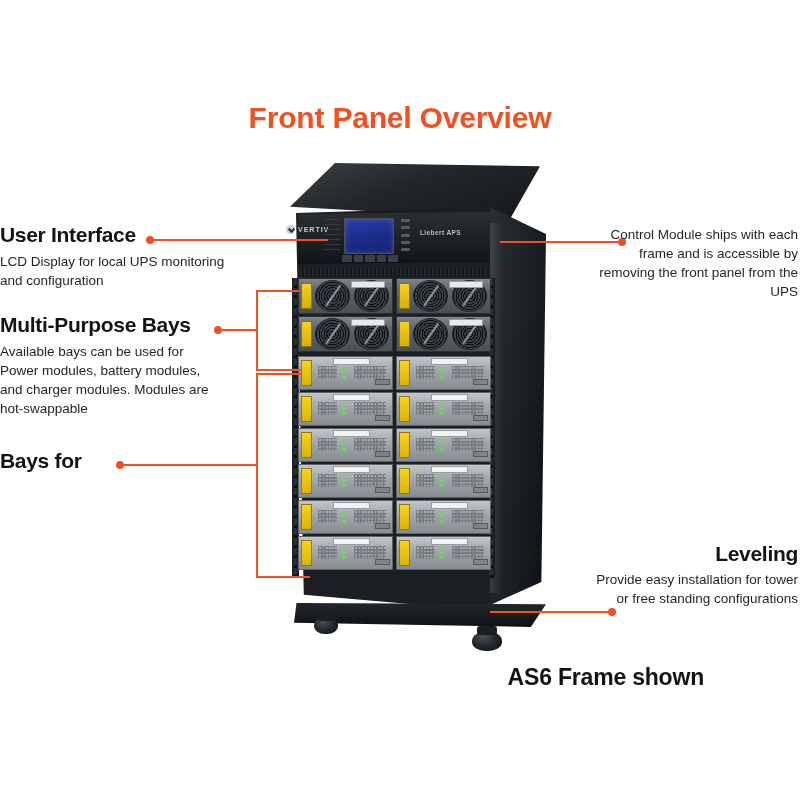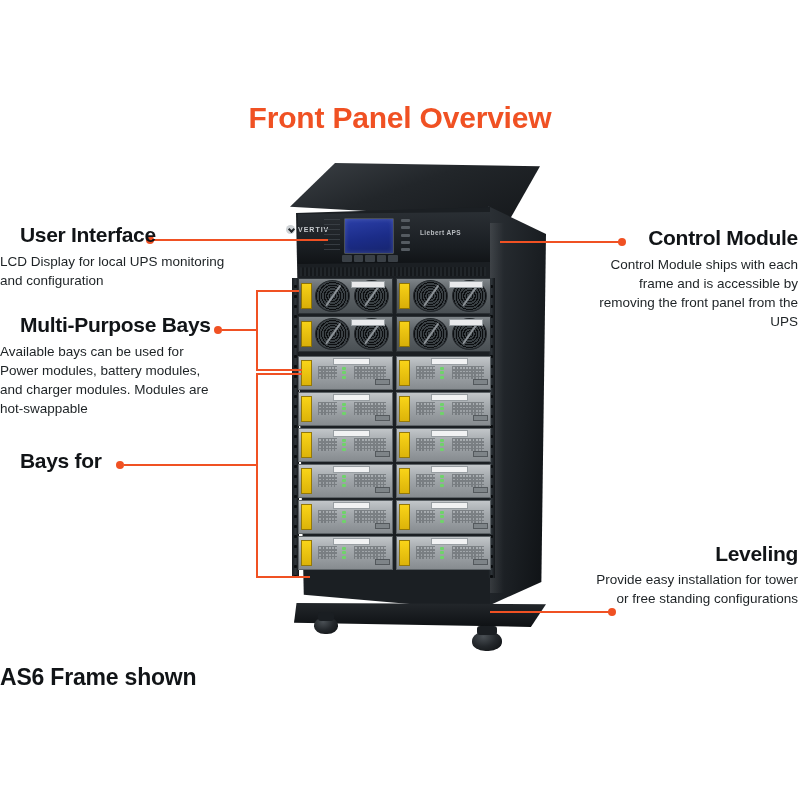--- a/index.html
+++ b/index.html
@@ -14,21 +14,21 @@
   .title{
     position:absolute;left:0;top:101px;width:800px;text-align:center;
     font-size:30px;font-weight:bold;letter-spacing:-0.2px;
     color:#F05123;
   }
 
   
   .ann{position:absolute;}
   .ann .head{
     font-size:21px;font-weight:bold;line-height:25px;color:#111417;
-    margin:0 0 5px 0;letter-spacing:-0.3px;padding-left:20px;
+    margin:0 0 5px 0;letter-spacing:-0.3px;
   }
   .ann .body{
     font-size:13.5px;line-height:19px;color:#1d2225;font-weight:400;
   }
   .ann.left{left:0;width:260px;text-align:left;}
   .ann.right{right:2px;width:215px;text-align:right;}
 
   #ann-user-interface{top:222px;}
   #ann-multi-purpose{top:312px;}
   #ann-battery-bays{top:448px;}
@@ -39,21 +39,21 @@
   .lead{position:absolute;background:#F05123;}
   .lead.h{height:2px;}
   .lead.v{width:2px;}
   .dot{
     position:absolute;width:8px;height:8px;border-radius:50%;
     background:#F05123;
   }
 
   
   .caption{
-    position:absolute;left:0;top:664px;width:704px;text-align:left;
+    position:absolute;left:0;top:664px;width:704px;text-align:right;
     font-size:23px;font-weight:bold;color:#111417;letter-spacing:-0.2px;
   }
 
   
   #ups{position:absolute;left:268px;top:163px;width:300px;height:460px;}
 
   
   .ups-top{
     position:absolute;left:22px;top:0;width:250px;height:56px;
     background:linear-gradient(160deg,#3b4045 0%,#22262a 45%,#15181b 100%);
@@ -624,21 +624,20 @@
   <div class="ann left" id="ann-multi-purpose">
     <div class="head">Multi-Purpose Bays</div>
     <div class="body" style="width:215px;">Available bays can be used for Power modules, battery modules, and charger modules. Modules are hot-swappable</div>
   </div>
 
   <div class="ann left" id="ann-battery-bays">
     <div class="head" style="margin-bottom:0;">Bays for</div>
   </div>
 
   <div class="ann right" id="ann-control-module">
-    <div class="head">Control Module</div>
     <div class="body">Control Module ships with each frame and is accessible by removing the front panel from the UPS</div>
   </div>
 
   <div class="ann right" id="ann-leveling">
     <div class="head" style="margin-bottom:4px;">Leveling</div>
     <div class="body">Provide easy installation for tower or free standing configurations</div>
   </div>
 
   <div class="caption">AS6 Frame shown</div>
 

